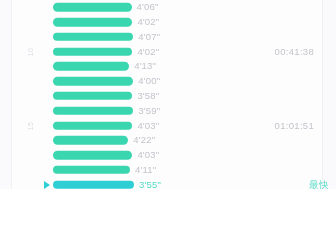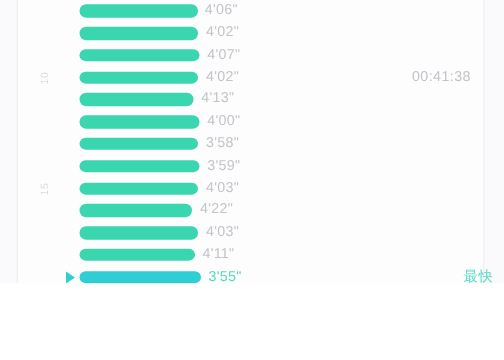--- a/index.html
+++ b/index.html
@@ -200,20 +200,21 @@
           <div class="bar"></div>
         </div>
         <div class="pace-label" style="left: 138.19px;">3'59"</div>
       </div>
       <div class="split-row">
         <div class="row-index">15</div>
         <div class="bar-track" style="width: 79.38px;">
           <div class="bar"></div>
         </div>
         <div class="pace-label" style="left: 137.38px;">4'03"</div>
+        <div class="cum-time">01:01:51</div>
       </div>
       <div class="split-row">
         <div class="bar-track" style="width: 75.33px;">
           <div class="bar"></div>
         </div>
         <div class="pace-label" style="left: 133.33px;">4'22"</div>
       </div>
       <div class="split-row">
         <div class="bar-track" style="width: 79.38px;">
           <div class="bar"></div>

